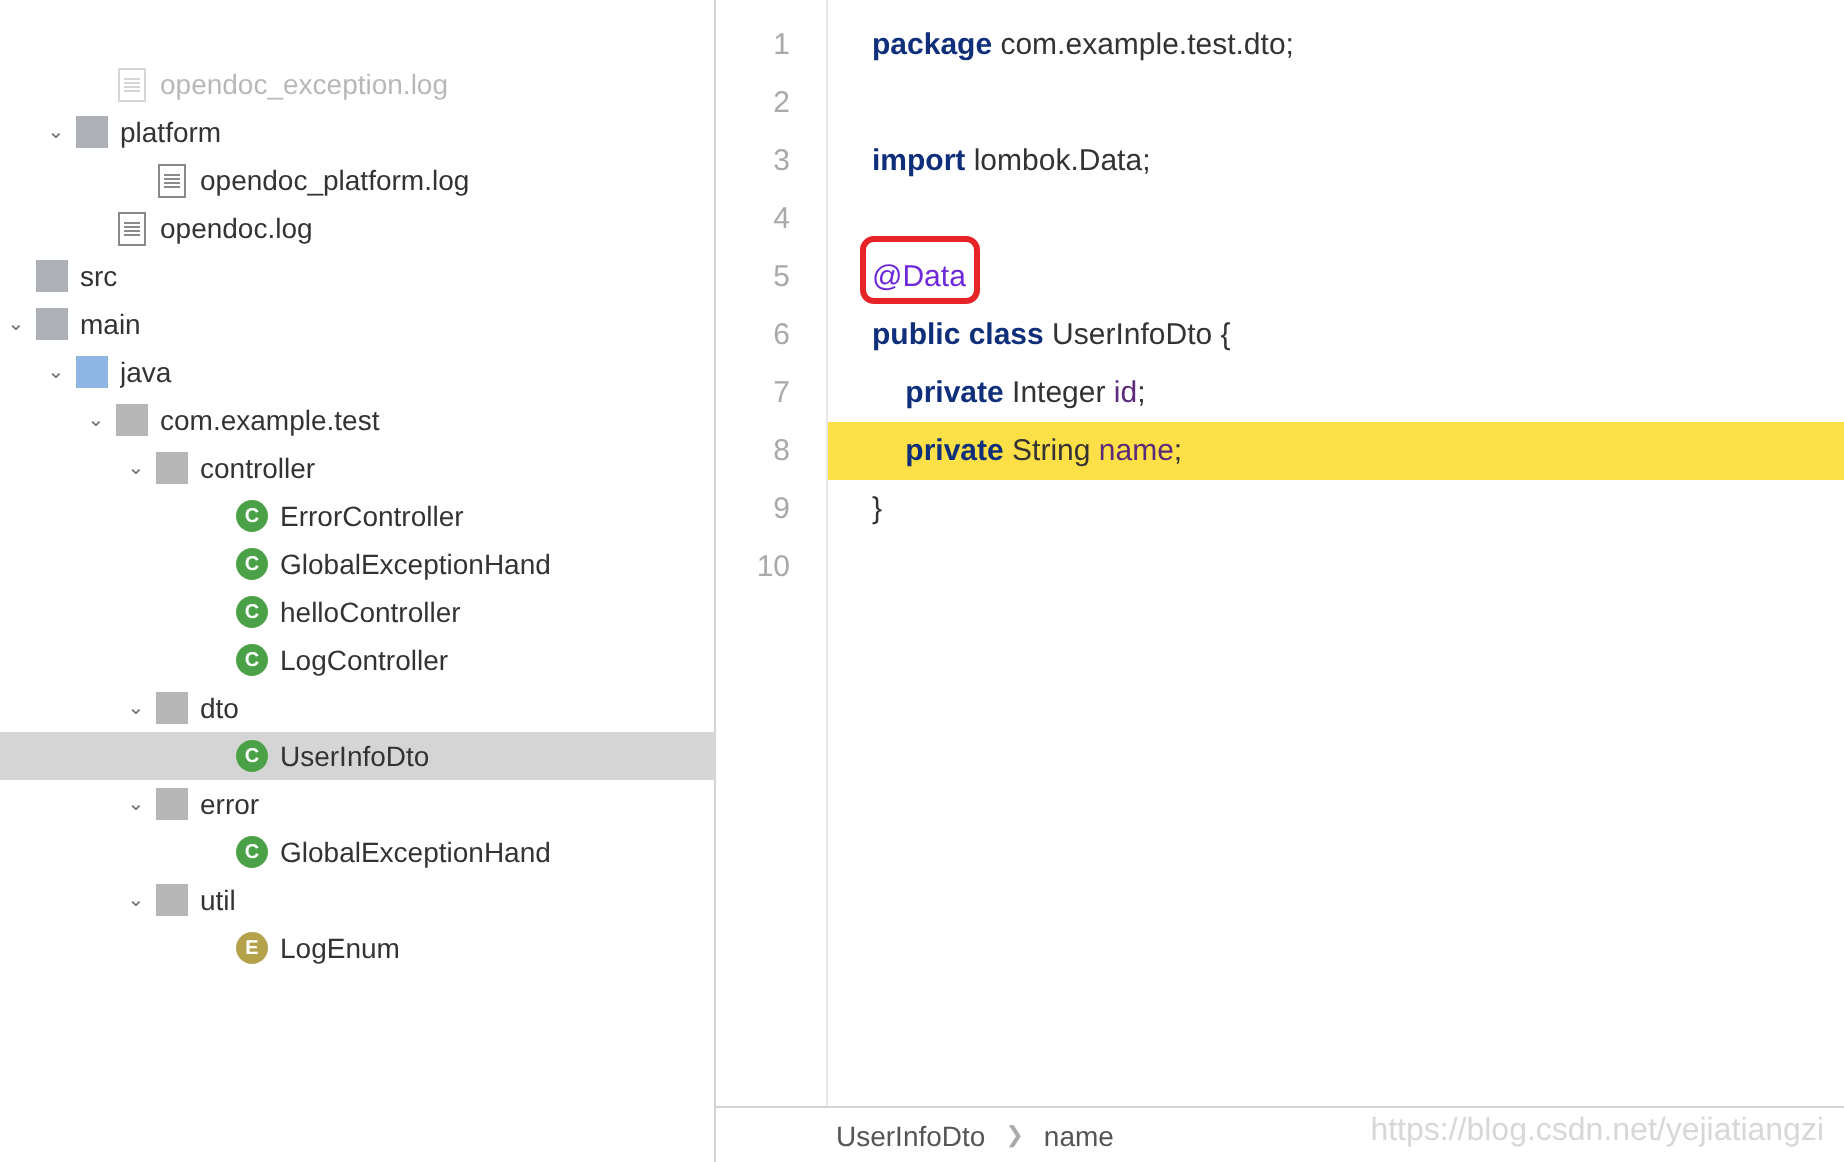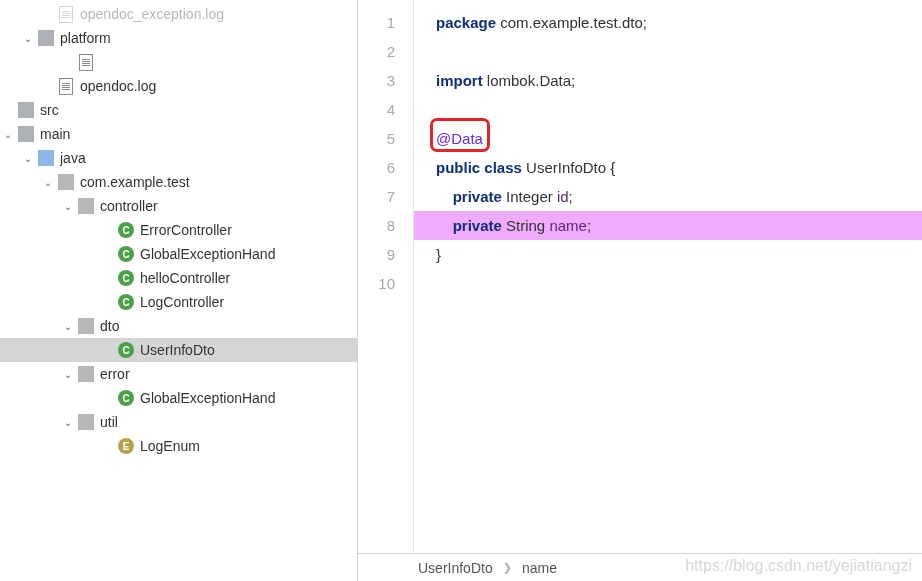--- a/index.html
+++ b/index.html
@@ -1,18 +1,18 @@
 <!DOCTYPE html>
 <html><head>
 <meta charset="utf-8">
 <style>
 * { margin:0; padding:0; box-sizing:border-box; font-family:"Segoe UI",Arial,sans-serif; }
 body { width:922px; height:581px; overflow:hidden; background:#fff; display:flex; font-size:14px; color:#333; }
 .sidebar { width:358px; height:100%; background:#fff; overflow-y:auto; border-right:1px solid #d4d4d4; position:relative; }
-.tree { padding-top:2px; }
+.tree { padding-top:2px;margin-top:28px; }
 .tree-row { display:flex; align-items:center; height:24px; padding-right:4px; white-space:nowrap; cursor:pointer; }
 .tree-row.selected { background:#d5d5d5; }
 .indent { display:inline-block; width:20px; flex-shrink:0; }
 .chevron { width:16px; height:16px; display:flex; align-items:center; justify-content:center; flex-shrink:0; color:#6e6e6e; font-size:10px; margin-right:2px; }
 .icon { width:16px; height:16px; display:inline-flex; align-items:center; justify-content:center; margin-right:6px; flex-shrink:0; }
 .icon.folder { background:#aeb1b7; }
 .icon.folder.open { background:#8eb7e6; }
 .icon.folder.pkg { background:#b7b7b7; }
 .icon.file { position:relative; }
 .icon.file::before { content:""; position:absolute; width:12px; height:15px; border:1px solid #8a8a8a; background:#fff; }
@@ -22,21 +22,21 @@
 .icon.circle.c::after { content:"C"; }
 .icon.circle.e { background:#b4a24b; }
 .icon.circle.e::after { content:"E"; }
 .label { overflow:hidden; text-overflow:ellipsis; }
 .editor { flex:1; display:flex; flex-direction:column; height:100%; position:relative; }
 .code-area { flex:1; display:flex; overflow:hidden; }
 .gutter { width:56px; text-align:right; padding-top:8px; color:#a9a9a9; background:#fff; border-right:1px solid #e8e8e8; font-family:Consolas,monospace; font-size:15px; line-height:29px; }
 .gutter .line-num { padding-right:18px; height:29px; }
 .code { flex:1; padding:8px 0 0 22px; font-family:Consolas,monospace; font-size:15px; line-height:29px; white-space:pre; position:relative; }
 .code .line { height:29px; }
-.code .line.hl { background:#f0abfc; margin-left:-22px; padding-left:22px; }
+.code .line.hl { background:#fde047; margin-left:-22px; padding-left:22px; }
 .kw { color:#0f2f7a; font-weight:bold; }
 .ann { color:#6d28d9; }
 .name { color:#5c2a7a; }
 .highlight-box { position:absolute; border:3px solid #e62427; border-radius:7px; }
 .breadcrumb { height:28px; border-top:1px solid #d4d4d4; display:flex; align-items:center; padding-left:60px; color:#555; font-size:14px; }
 .bc-sep { margin:0 10px; color:#aaa; font-size:11px; }
 .watermark { position:absolute; bottom:6px; right:10px; font-size:16px; color:rgba(140,140,140,0.35); z-index:10; pointer-events:none; }
 </style>
 </head>
 <body>
@@ -55,20 +55,21 @@
         <span class="chevron">⌄</span>
         <span class="icon folder"></span>
         <span class="label">platform</span>
       </div>
       <div class="tree-row">
         <span class="indent"></span>
         <span class="indent"></span>
         <span class="indent"></span>
         <span class="chevron"></span>
         <span class="icon file"></span>
+        <span class="label">opendoc_platform.log</span>
       </div>
       <div class="tree-row">
         <span class="indent"></span>
         <span class="indent"></span>
         <span class="chevron"></span>
         <span class="icon file"></span>
         <span class="label">opendoc.log</span>
       </div>
       <div class="tree-row">
         <span class="chevron"></span>

